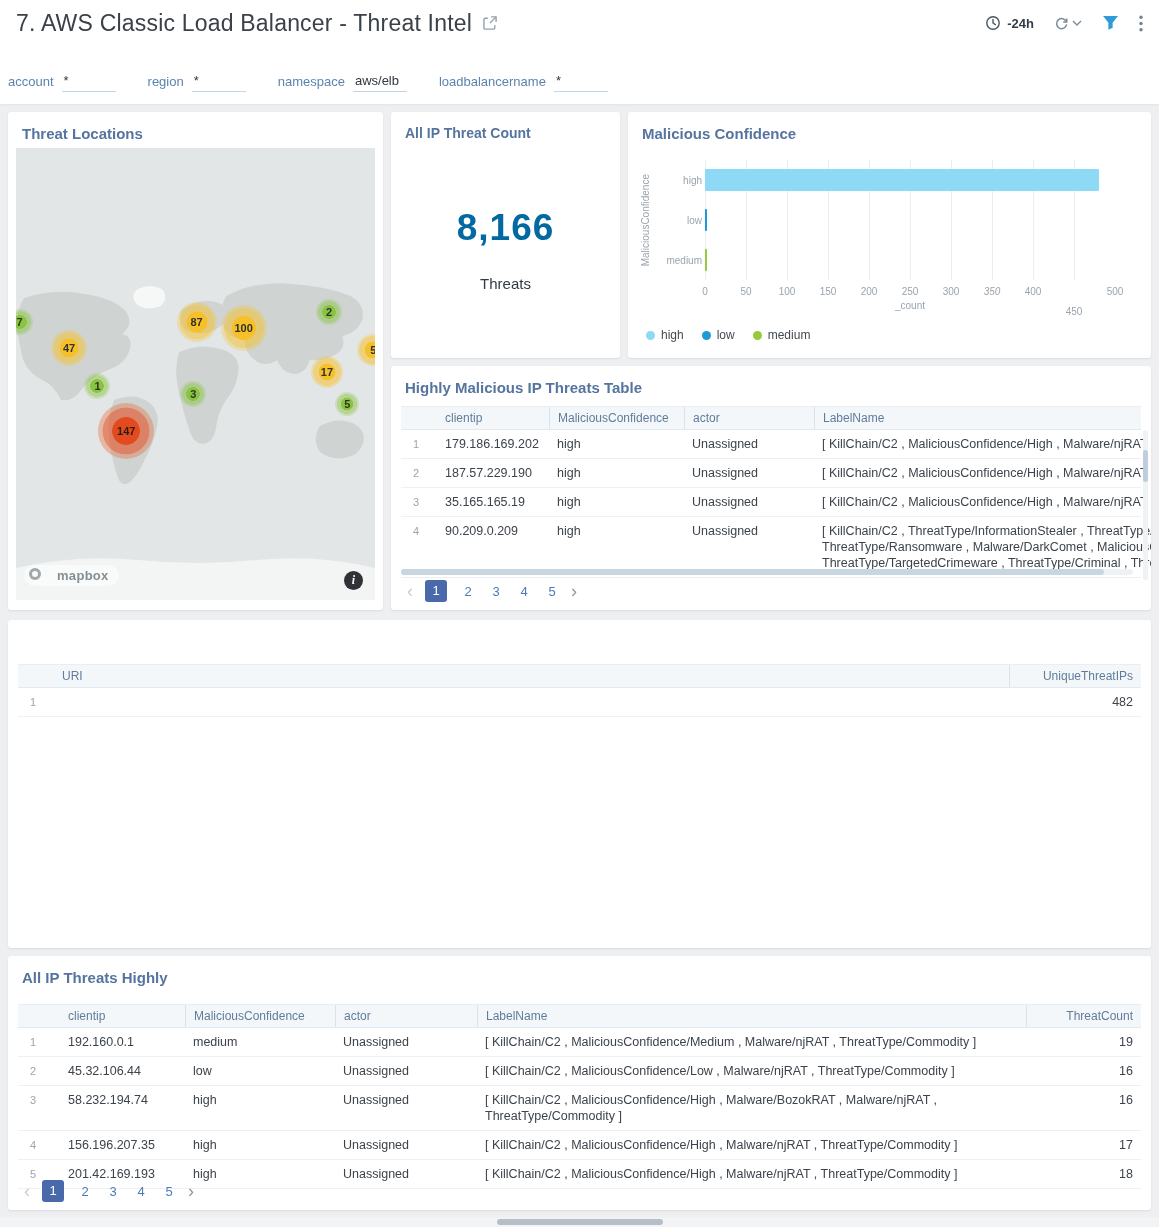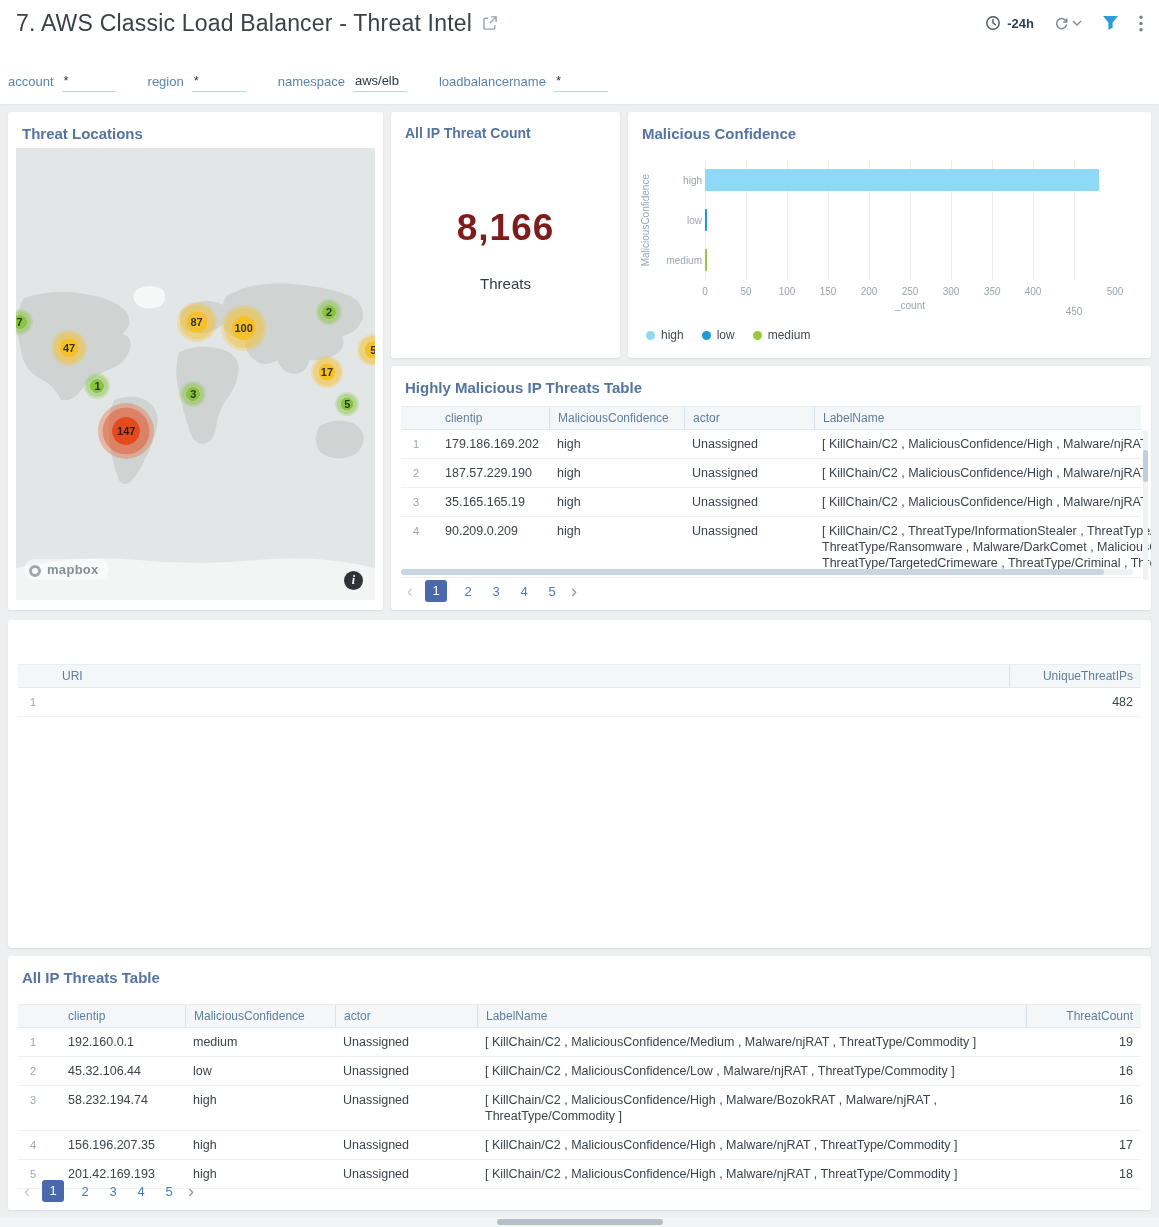--- a/index.html
+++ b/index.html
@@ -24,29 +24,29 @@
   .panel h2{font-size:15px;font-weight:600;color:#55749f;padding:13px 14px 8px;}
 
   
   #p-map{left:8px;top:112px;width:375px;height:498px;}
   .map{position:absolute;left:8px;top:36px;right:8px;bottom:10px;overflow:hidden;background:#e3e6e6;cursor:grab;}
   .map svg.world{position:absolute;inset:0;width:100%;height:100%;}
   .bubble{position:absolute;transform:translate(-50%,-50%);border-radius:50%;display:flex;align-items:center;justify-content:center;font-size:11px;font-weight:700;color:#33312a;cursor:pointer;}
   .bubble.green{background:radial-gradient(circle,#88c440 0 36%,rgba(136,196,64,.5) 38% 58%,rgba(136,196,64,.25) 60% 72%,transparent 74%);}
   .bubble.yellow{background:radial-gradient(circle,#f5c02a 0 36%,rgba(245,192,42,.55) 38% 60%,rgba(245,192,42,.28) 62% 74%,transparent 76%);}
   .bubble.red{background:radial-gradient(circle,#e34b1e 0 34%,rgba(227,75,30,.6) 36% 58%,rgba(232,96,42,.35) 60% 76%,transparent 78%);color:#2d1a12;}
-  .map-attrib{position:absolute;left:8px;bottom:20px;display:flex;align-items:flex-end;gap:6px;background:rgba(255,255,255,.5);border-radius:12px;padding:3px 10px 3px 5px;cursor:pointer;}
+  .map-attrib{position:absolute;left:8px;bottom:14px;display:flex;align-items:flex-start;gap:16px;background:rgba(255,255,255,.5);border-radius:12px;padding:3px 10px 3px 5px;cursor:pointer;}
   .mapbox-logo-ring{width:12px;height:12px;border:3px solid #90999d;border-radius:50%;opacity:.85;}
   .mapbox-text{font-size:13px;font-weight:700;color:#848f94;letter-spacing:.3px;}
   .map-info{position:absolute;right:12px;bottom:10px;width:19px;height:19px;border-radius:50%;background:#303336;color:#fff;display:flex;align-items:center;justify-content:center;font-size:12px;font-weight:700;font-family:"Liberation Serif",serif;font-style:italic;cursor:pointer;}
 
   
   #p-count{left:391px;top:112px;width:229px;height:246px;text-align:center;}
   #p-count h2{text-align:left;font-size:14px;}
-  .big-num{margin-top:58px;font-size:37px;font-weight:700;color:#7f1d1d;letter-spacing:1px;}
+  .big-num{margin-top:58px;font-size:37px;font-weight:700;color:#0369a1;letter-spacing:1px;}
   .big-unit{margin-top:26px;font-size:15px;color:#333a45;}
 
   
   #p-conf{left:628px;top:112px;width:523px;height:246px;}
   .conf-ylab{position:absolute;left:12px;top:48px;height:120px;display:flex;align-items:center;}
   .conf-ylab span{writing-mode:vertical-rl;transform:rotate(180deg);font-size:10px;color:#9aa4ae;}
   .conf-cats{position:absolute;left:34px;top:48px;width:40px;height:120px;display:flex;flex-direction:column;}
   .cat-label{flex:1;display:flex;align-items:center;justify-content:flex-end;font-size:10px;color:#9aa4ae;}
   .conf-plot{position:absolute;left:77px;top:48px;width:410px;height:120px;background-image:repeating-linear-gradient(to right,#e9eef1 0,#e9eef1 1px,transparent 1px,transparent 41px);}
   .hbar{position:absolute;left:0;height:22px;border-radius:0 1px 1px 0;}
@@ -348,21 +348,21 @@
         <div class="tr uri-grid">
           <div class="td idx">1</div>
           <div class="td"></div>
           <div class="td right">482</div>
         </div>
       </div>
   </div>
 </section>
 
 <section class="panel" id="p-aip">
-  <h2>All IP Threats Table</h2>
+  <h2>All IP Threats Highly</h2>
   <div class="tbl" id="aip-table">
     <div class="tbl-head aip-grid">
       <div class="th"></div>
       <div class="th">clientip</div>
       <div class="th sep">MaliciousConfidence</div>
       <div class="th sep">actor</div>
       <div class="th sep">LabelName</div>
       <div class="th sep right">ThreatCount</div>
     </div>
     <div>

